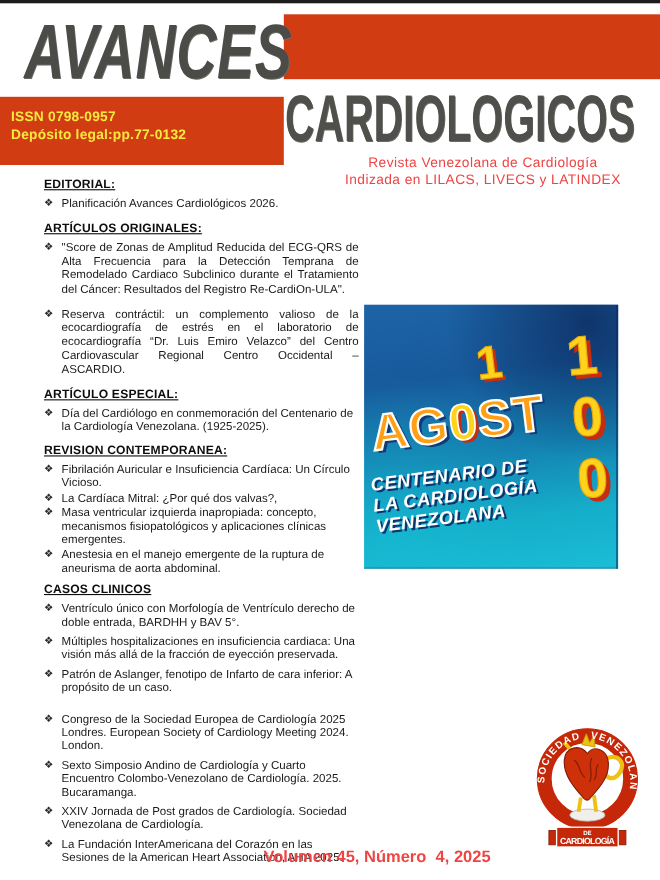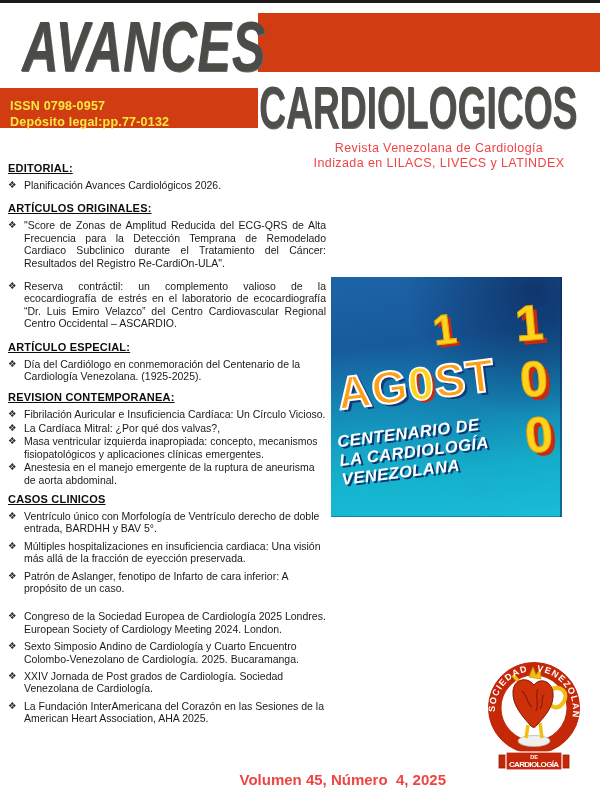--- a/index.html
+++ b/index.html
@@ -6,39 +6,39 @@
   .page{
     position:relative;width:600px;height:800px;margin:0 auto;
     background:#ffffff;overflow:hidden;
     font-family:"Liberation Sans","DejaVu Sans",sans-serif;
     color:#1d1d1d;
   }
   .topline{position:absolute;left:0;top:0;width:600px;height:3px;background:#1b1b1b;}
 
   
   .red-block-a{position:absolute;left:258px;top:13px;width:342px;height:59px;background:#d13c12;}
-  .red-block-b{position:absolute;left:0;top:88px;width:258px;height:40px;background:#d13c12;
+  .red-block-b{position:absolute;left:0;top:88px;width:258px;height:62px;background:#d13c12;
     padding:10px 0 0 10px;box-sizing:border-box;}
   .issn-line{display:block;color:#f6e93e;font-weight:bold;font-size:12.5px;line-height:16px;letter-spacing:.2px;}
   .title-avances{
     position:absolute;left:22px;top:8px;font-size:70px;line-height:78px;font-weight:bold;font-style:italic;
     color:#4b4b48;transform:scaleX(.72);transform-origin:0 0;white-space:nowrap;letter-spacing:1px;
     text-shadow:1px 1px 0 #6a6a66;
   }
   .title-cardio{
     position:absolute;left:259px;top:76px;font-size:60px;line-height:64px;font-weight:bold;
     color:#4f4f4c;transform:scaleX(.62);transform-origin:0 0;white-space:nowrap;
     text-shadow:1px 1px 0 #6a6a66;
   }
   .subtitle-wrap{position:absolute;left:280px;top:141px;width:318px;text-align:center;}
   .subtitle-line{display:block;color:#ef4444;font-size:12.5px;line-height:15px;letter-spacing:.4px;}
 
   
   .toc{position:absolute;left:8px;top:162px;width:318px;}
-  .sec{margin-bottom:11px;}
+  .sec{margin-bottom:11px;margin-left:32px;}
   .sec-title{font-size:11px;font-weight:bold;text-decoration:underline;color:#0d0d0d;
     margin:0 0 5px 0;letter-spacing:.2px;}
   .item{display:flex;margin-bottom:2px;}
   .item .b{flex:0 0 16px;font-size:9.5px;line-height:12.4px;color:#2a2a2a;}
   .item .t{flex:1;font-size:10.5px;line-height:12.4px;color:#1a1a1a;}
   .sec-orig .item{margin-bottom:11px;}
   .sec-orig .t{text-align:justify;}
   .sec-esp{margin-bottom:9px;}
   .sec-rev .item{margin-bottom:1px;}
   .sec-rev{margin-bottom:7px;}

